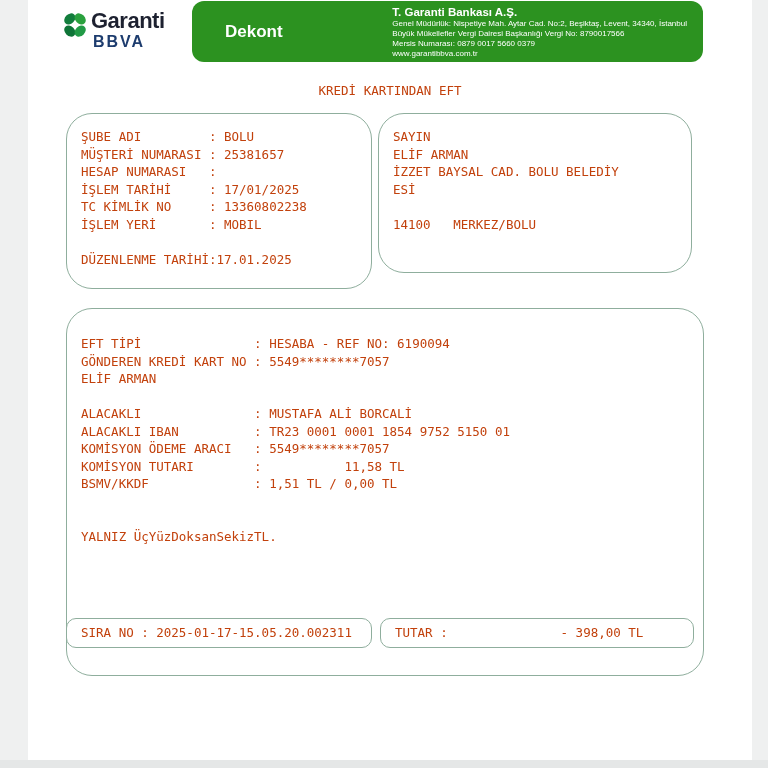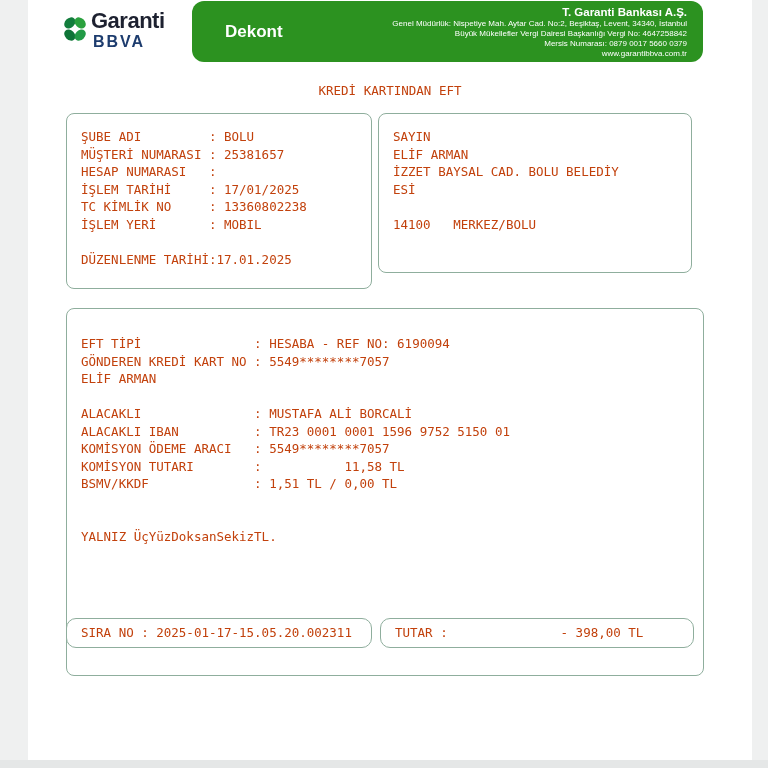--- a/index.html
+++ b/index.html
@@ -10,44 +10,44 @@
   }
   .page {
     position:absolute; left:28px; top:0; width:724px; height:760px;
     background:#ffffff;
   }
   .bottom-strip {
     position:absolute; left:0; top:760px; width:768px; height:8px;
     background:#e5e7e7;
   }
   
-  .logo { position:absolute; left:34px; top:8px; display:flex; align-items:center; }
+  .logo { position:absolute; left:34px; top:8px; display:flex; align-items:flex-start; }
   .logo svg { margin-top:4px; }
   .logo-text { display:flex; flex-direction:column; margin-left:3px; }
   .brand-top { font-size:22px; font-weight:bold; color:#1d2130; line-height:25px; letter-spacing:-0.5px; }
   .brand-bottom { font-size:16px; font-weight:bold; color:#1d3c6e; line-height:17px; letter-spacing:2px; padding-left:2px; }
   .banner {
     position:absolute; left:164px; top:1px; width:511px; height:61px;
     background:#2c9220; border-radius:12px; color:#ffffff;
     display:flex; align-items:center; justify-content:space-between;
     box-sizing:border-box; padding:0 16px 0 33px;
   }
   .banner-title { font-size:17px; font-weight:bold; }
-  .bank-info { text-align:right; font-size:8px; line-height:10px; }
+  .bank-info { text-align:left; font-size:8px; line-height:10px; }
   .bank-name { font-size:11.5px; font-weight:bold; line-height:14px; }
   
   .mono, .mono-line {
     font-family:"DejaVu Sans Mono", monospace;
     font-size:12.5px; line-height:17.5px; color:#c2410c; white-space:pre;
   }
   .mono-line { min-height:17.5px; }
   .doc-title { position:absolute; top:82px; left:0; width:724px; text-align:center; }
   .rbox {
     position:absolute; background:#ffffff; box-sizing:border-box;
-    border:1px solid #8fae9d; border-radius:8px;
+    border:1px solid #8fae9d; border-radius:26px;
     padding:14px 0 8px 14px;
   }
   .box-branch      { left:38px;  top:113px; width:306px; height:176px; }
   .box-recipient   { left:350px; top:113px; width:314px; height:160px; }
   .box-transaction { left:38px;  top:308px; width:638px; height:368px; padding-top:26px; }
   .box-serial, .box-amount {
     border-radius:10px; padding:0 0 0 14px; height:30px;
     display:flex; align-items:center;
   }
   .box-serial { left:38px;  top:618px; width:306px; }
@@ -71,21 +71,21 @@
       <span class="brand-top">Garanti</span>
       <span class="brand-bottom">BBVA</span>
     </span>
   </div>
 
   <div class="banner">
     <div class="banner-title">Dekont</div>
     <div class="bank-info">
       <div class="bank-name">T. Garanti Bankası A.Ş.</div>
       <div>Genel Müdürlük: Nispetiye Mah. Aytar Cad. No:2, Beşiktaş, Levent, 34340, İstanbul</div>
-      <div>Büyük Mükellefler Vergi Dairesi Başkanlığı Vergi No: 4647258842</div>
+      <div>Büyük Mükellefler Vergi Dairesi Başkanlığı Vergi No: 8790017566</div>
       <div>Mersis Numarası: 0879 0017 5660 0379</div>
       <div>www.garantibbva.com.tr</div>
     </div>
   </div>
 
   <div class="doc-title mono">KREDİ KARTINDAN EFT</div>
 
   <div class="rbox box-branch">
     <div class="mono-line">ŞUBE ADI         : BOLU</div>
     <div class="mono-line">MÜŞTERİ NUMARASI : 25381657</div>
@@ -105,21 +105,21 @@
     <div class="mono-line"></div>
     <div class="mono-line">14100   MERKEZ/BOLU</div>
   </div>
 
   <div class="rbox box-transaction">
     <div class="mono-line">EFT TİPİ               : HESABA - REF NO: 6190094</div>
     <div class="mono-line">GÖNDEREN KREDİ KART NO : 5549********7057</div>
     <div class="mono-line">ELİF ARMAN</div>
     <div class="mono-line"></div>
     <div class="mono-line">ALACAKLI               : MUSTAFA ALİ BORCALİ</div>
-    <div class="mono-line">ALACAKLI IBAN          : TR23 0001 0001 1596 9752 5150 01</div>
+    <div class="mono-line">ALACAKLI IBAN          : TR23 0001 0001 1854 9752 5150 01</div>
     <div class="mono-line">KOMİSYON ÖDEME ARACI   : 5549********7057</div>
     <div class="mono-line">KOMİSYON TUTARI        :           11,58 TL</div>
     <div class="mono-line">BSMV/KKDF              : 1,51 TL / 0,00 TL</div>
     <div class="mono-line"></div>
     <div class="mono-line"></div>
     <div class="mono-line">YALNIZ ÜçYüzDoksanSekizTL.</div>
   </div>
 
   <div class="rbox box-serial">
     <div class="mono-line">SIRA NO : 2025-01-17-15.05.20.002311</div>

